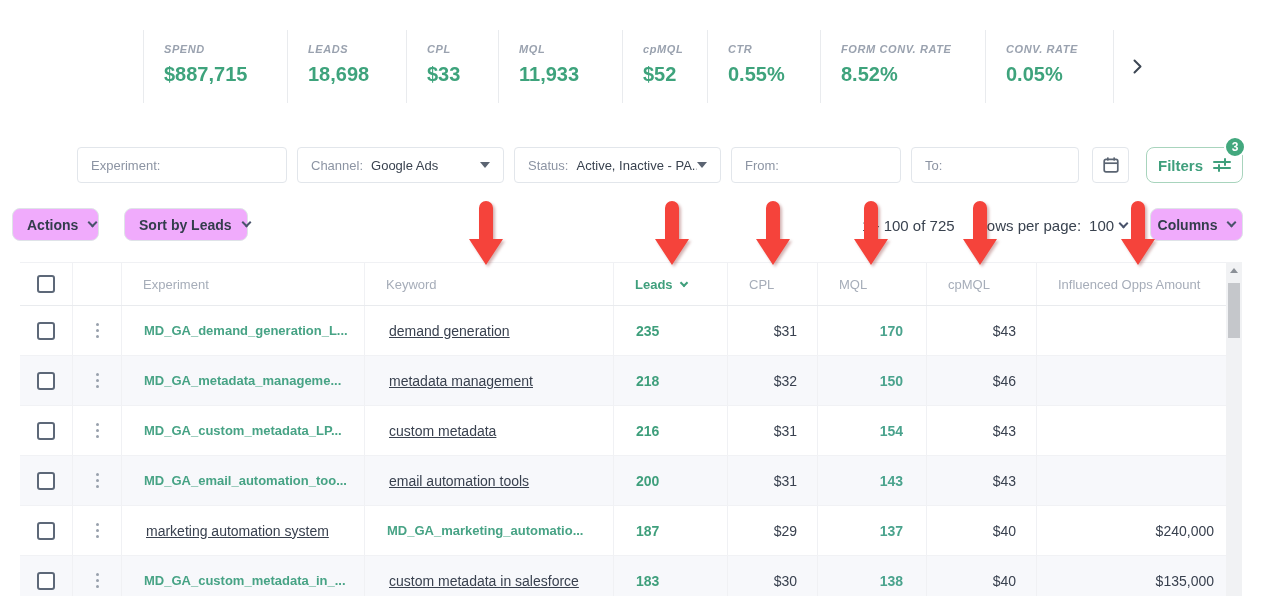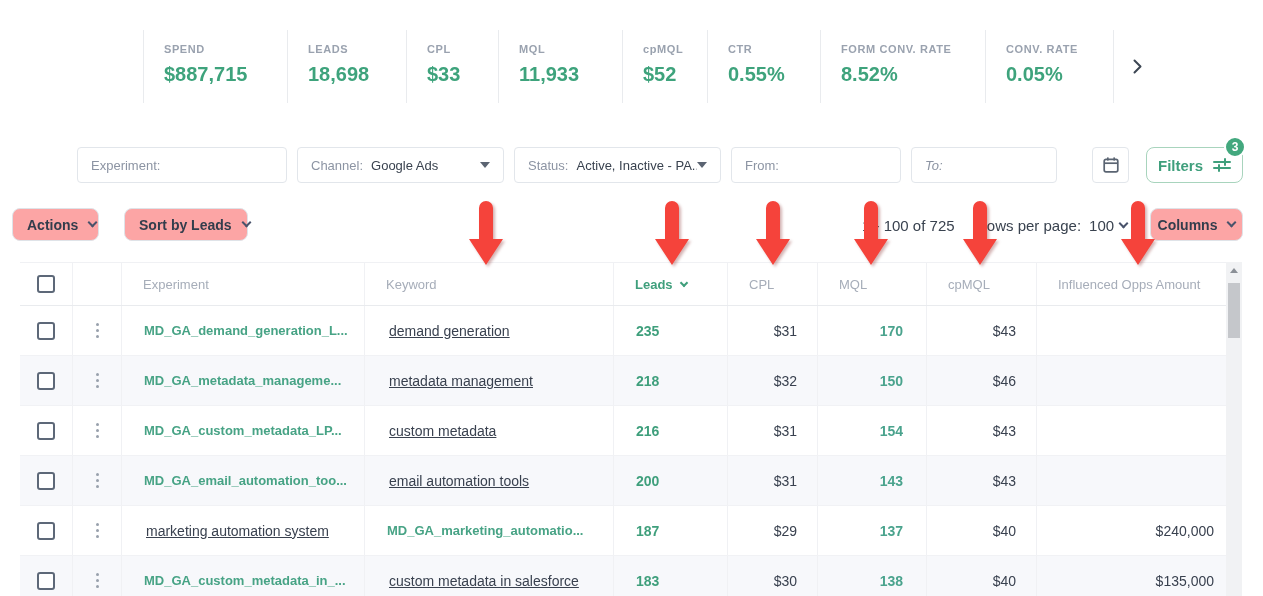--- a/index.html
+++ b/index.html
@@ -5,39 +5,39 @@
   * { box-sizing: border-box; margin: 0; padding: 0; }
   html,body { width:1263px; height:596px; }
   body {
     position: relative; overflow: hidden; background: #fff;
     font-family: "Liberation Sans", sans-serif; color:#39414f;
   }
 
   
   .kpi-bar { position:absolute; left:143px; top:30px; height:73px; display:flex; }
   .kpi-seg { border-left:1px solid #e9ebee; padding:13px 0 0 20px; height:73px; }
-  .kpi-label { font-size:11px; font-weight:bold; letter-spacing:.6px; color:#9aa2af; margin-bottom:8px; white-space:nowrap; }
+  .kpi-label { font-size:11px; font-weight:bold; letter-spacing:.6px; color:#9aa2af; margin-bottom:8px; white-space:nowrap;font-style:italic; }
   .kpi-value { font-size:20px; font-weight:bold; color:#3ea37c; white-space:nowrap; }
   .kpi-next { border-left:1px solid #e9ebee; width:47px; height:73px; display:flex; align-items:center; justify-content:center; cursor:pointer; }
 
   
   .f-box { position:absolute; top:147px; height:36px; border:1px solid #e2e6eb; border-radius:4px;
            background:#fff; display:flex; align-items:center; padding:0 13px; font-size:13px; color:#8c94a3; }
   .f-value { color:#39424f; margin-left:8px; white-space:nowrap; overflow:hidden; }
   .tri-down { width:0; height:0; border-left:5px solid transparent; border-right:5px solid transparent;
               border-top:6px solid #5b6472; margin-left:auto; }
   .filters-btn { position:absolute; top:147px; left:1146px; width:97px; height:36px; border:1px solid #a8d4bd;
                  border-radius:8px; background:#fff; display:flex; align-items:center; justify-content:center;
                  gap:10px; color:#3f9f7c; font-size:15px; font-weight:bold; cursor:pointer; }
   .badge { position:absolute; top:-12px; right:-4px; width:22px; height:22px; border-radius:50%;
            background:#43a87e; border:2px solid #fff; color:#fff; font-size:12px; font-weight:bold;
            display:flex; align-items:center; justify-content:center; }
 
   
-  .btn { position:absolute; top:208px; height:33px; border:1px solid #dfe3e8; border-radius:8px; background:#fca5a5;
+  .btn { position:absolute; top:208px; height:33px; border:1px solid #dfe3e8; border-radius:8px; background:#f0abfc;
          display:flex; align-items:center; gap:11px; padding:0 14px; font-size:14px; font-weight:bold;
          color:#333d4c; cursor:pointer; white-space:nowrap; }
   .chev { width:7px; height:7px; border-right:2px solid #49536b; border-bottom:2px solid #49536b;
           transform:rotate(45deg); margin-top:-4px; flex:none; }
   .pg-text { position:absolute; top:217px; left:862px; font-size:15px; color:#39424f; }
   .rpp { position:absolute; top:217px; left:976px; display:flex; align-items:center; gap:8px; font-size:15px; color:#39424f; }
   .rpp .chev { margin-left:6px; }
 
   
   .table { position:absolute; left:20px; top:262px; width:1206px; }
@@ -128,21 +128,21 @@
   <span class="tri-down"></span>
 </div>
 <div class="f-box" style="left:514px; width:207px;">
   <span>Status:</span>
   <span class="f-value">Active, Inactive - PA...</span>
   <span class="tri-down"></span>
 </div>
 <div class="f-box" style="left:731px; width:170px;">
   <span>From:</span>
 </div>
-<div class="f-box" style="left:911px; width:146px;font-style:italic;">
+<div class="f-box" style="left:911px; width:168px;">
   <span>To:</span>
 </div>
 <div class="f-box" style="left:1092px; width:37px; justify-content:center; padding:0;">
   <span style="display:flex">
     <svg width="18" height="18" viewBox="0 0 18 18" fill="none" stroke="#5a6472" stroke-width="1.7">
       <rect x="2.2" y="3.4" width="13.6" height="12.4" rx="1.8"></rect>
       <line x1="5.8" y1="1.4" x2="5.8" y2="4.6"></line>
       <line x1="12.2" y1="1.4" x2="12.2" y2="4.6"></line>
       <line x1="2.2" y1="7.2" x2="15.8" y2="7.2"></line>
     </svg>

